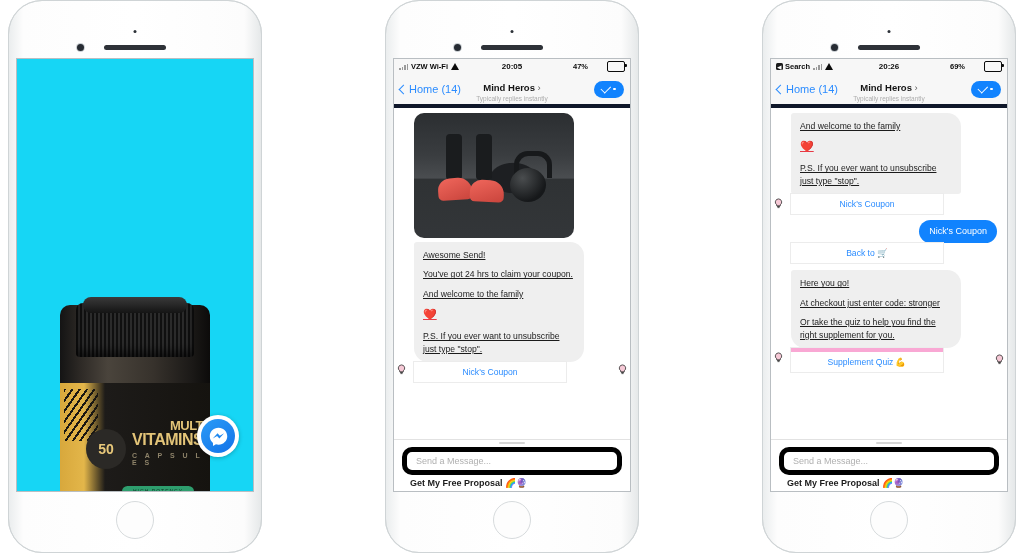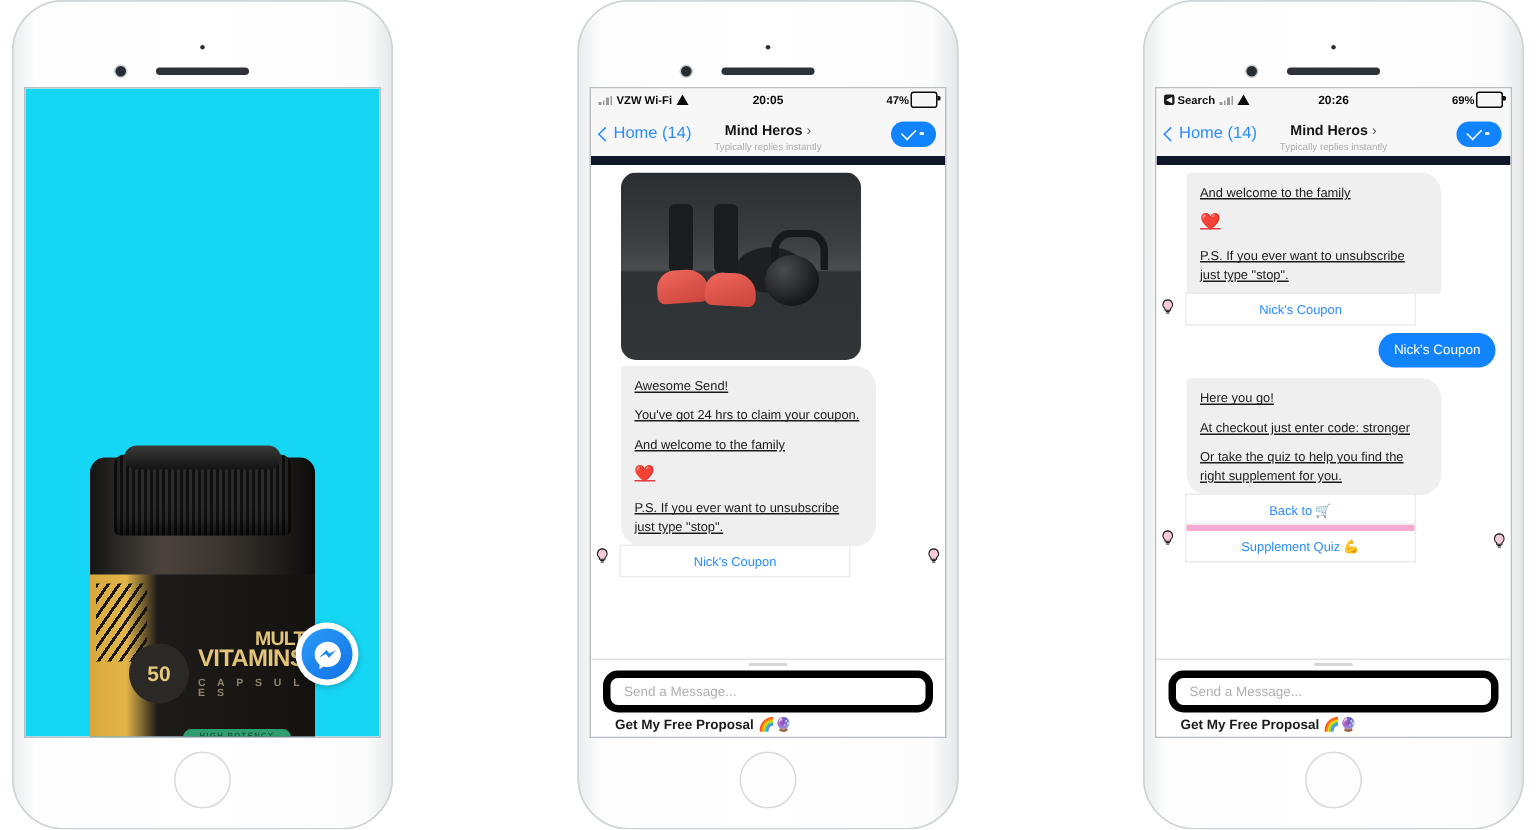--- a/index.html
+++ b/index.html
@@ -106,40 +106,40 @@
   .msgr-fab svg{width:21px;height:21px;}
 
   
   .ios{position:absolute;inset:0;background:#fff;display:flex;flex-direction:column;}
   .statusbar{
     height:15px;flex:0 0 auto;background:#f7f7f7;
     display:flex;align-items:center;justify-content:space-between;
     padding:0 5px;font-size:7.5px;color:#0b0b0b;font-weight:600;
   }
   .sb-left{display:flex;align-items:center;gap:3px;}
-  .sb-right{display:flex;align-items:center;gap:1px;}
+  .sb-right{display:flex;align-items:center;gap:19px;}
   .bars{display:flex;align-items:flex-end;gap:1px;height:7px;}
   .bars i{width:1.5px;background:#0b0b0b;display:block;}
   .bars i:nth-child(1){height:2px;}
   .bars i:nth-child(2){height:3.5px;}
   .bars i:nth-child(3){height:5px;}
   .bars i:nth-child(4){height:6.5px;}
   .bars.dim i{background:#9a9a9a;}
   .wifi{width:9px;height:7px;position:relative;}
   .wifi::after{content:"";position:absolute;left:0;bottom:0;width:0;height:0;
     border-left:4.5px solid transparent;border-right:4.5px solid transparent;border-bottom:7px solid #0b0b0b;}
   .sb-time{position:absolute;left:50%;transform:translateX(-50%);font-size:8px;font-weight:700;}
   .battery{width:14px;height:7px;border:1px solid #0b0b0b;border-radius:2px;position:relative;padding:1px;}
   .battery::after{content:"";position:absolute;right:-2.5px;top:2px;width:1.5px;height:3px;background:#0b0b0b;border-radius:0 1px 1px 0;}
   .battery .fill{height:100%;background:#4cd964;border-radius:1px;}
   .search-badge{display:flex;align-items:center;gap:2px;}
   .sq{width:7px;height:7px;border-radius:1.5px;background:#1b1b1b;color:#fff;font-size:5px;display:flex;align-items:center;justify-content:center;}
 
   .navbar{
-    height:30px;flex:0 0 auto;background:#f7f7f7;border-bottom:6px solid #0f172a;
+    height:30px;flex:0 0 auto;background:#f7f7f7;border-bottom:4px solid #0f172a;
     display:flex;align-items:center;position:relative;padding:0 6px;
   }
   .back{display:flex;align-items:center;gap:2px;color:#2b8cff;font-size:11px;cursor:pointer;white-space:nowrap;z-index:2;}
   .chev{width:6px;height:6px;border-left:1.6px solid #2b8cff;border-bottom:1.6px solid #2b8cff;transform:rotate(45deg);}
   .nav-center{position:absolute;left:0;right:0;text-align:center;pointer-events:none;}
   .nav-title{font-size:9.5px;font-weight:700;color:#141414;}
   .nav-title .arr{font-weight:400;color:#5c5c5c;}
   .nav-sub{font-size:6.5px;color:#adadad;margin-top:0px;}
   .nav-action{
     margin-left:auto;z-index:2;width:30px;height:17px;border-radius:10px;background:#1183fe;
@@ -425,33 +425,33 @@
                   <rect x="9.8" y="20.4" width="4.4" height="1.6" fill="#1b1b1b"></rect>
                 </svg>
             </span>
             <div class="cardbtn first">Nick's Coupon</div>
           </div>
 
           <div class="row right" style="margin-top:6px">
             <div class="bubble out">Nick's Coupon</div>
           </div>
 
+          <div class="row left cardwrap">
+            <div class="cardbtn first">Back to 🛒</div>
+          </div>
+
           <div class="row left" style="margin-top:7px">
             <div class="bubble in">
               <p>Here you go!</p>
               <p>At checkout just enter code: stronger</p>
               <p>Or take the quiz to help you find the right supplement for you.</p>
             </div>
           </div>
 
           <div class="row left cardwrap">
-            <div class="cardbtn first">Back to 🛒</div>
-          </div>
-
-          <div class="row left cardwrap">
             <span class="bulb l" style="top:2px">
               <svg viewBox="0 0 24 24">
                   <path fill="#f6c9d6" stroke="#1b1b1b" stroke-width="1.6" d="M12 2a7 7 0 0 0-4 12.7V17h8v-2.3A7 7 0 0 0 12 2z"></path>
                   <rect x="9" y="18" width="6" height="1.8" fill="#1b1b1b"></rect>
                   <rect x="9.8" y="20.4" width="4.4" height="1.6" fill="#1b1b1b"></rect>
                 </svg>
             </span>
             <div class="cardbtn">Supplement Quiz 💪</div>
             <span class="bulb r" style="top:4px">
               <svg viewBox="0 0 24 24">

